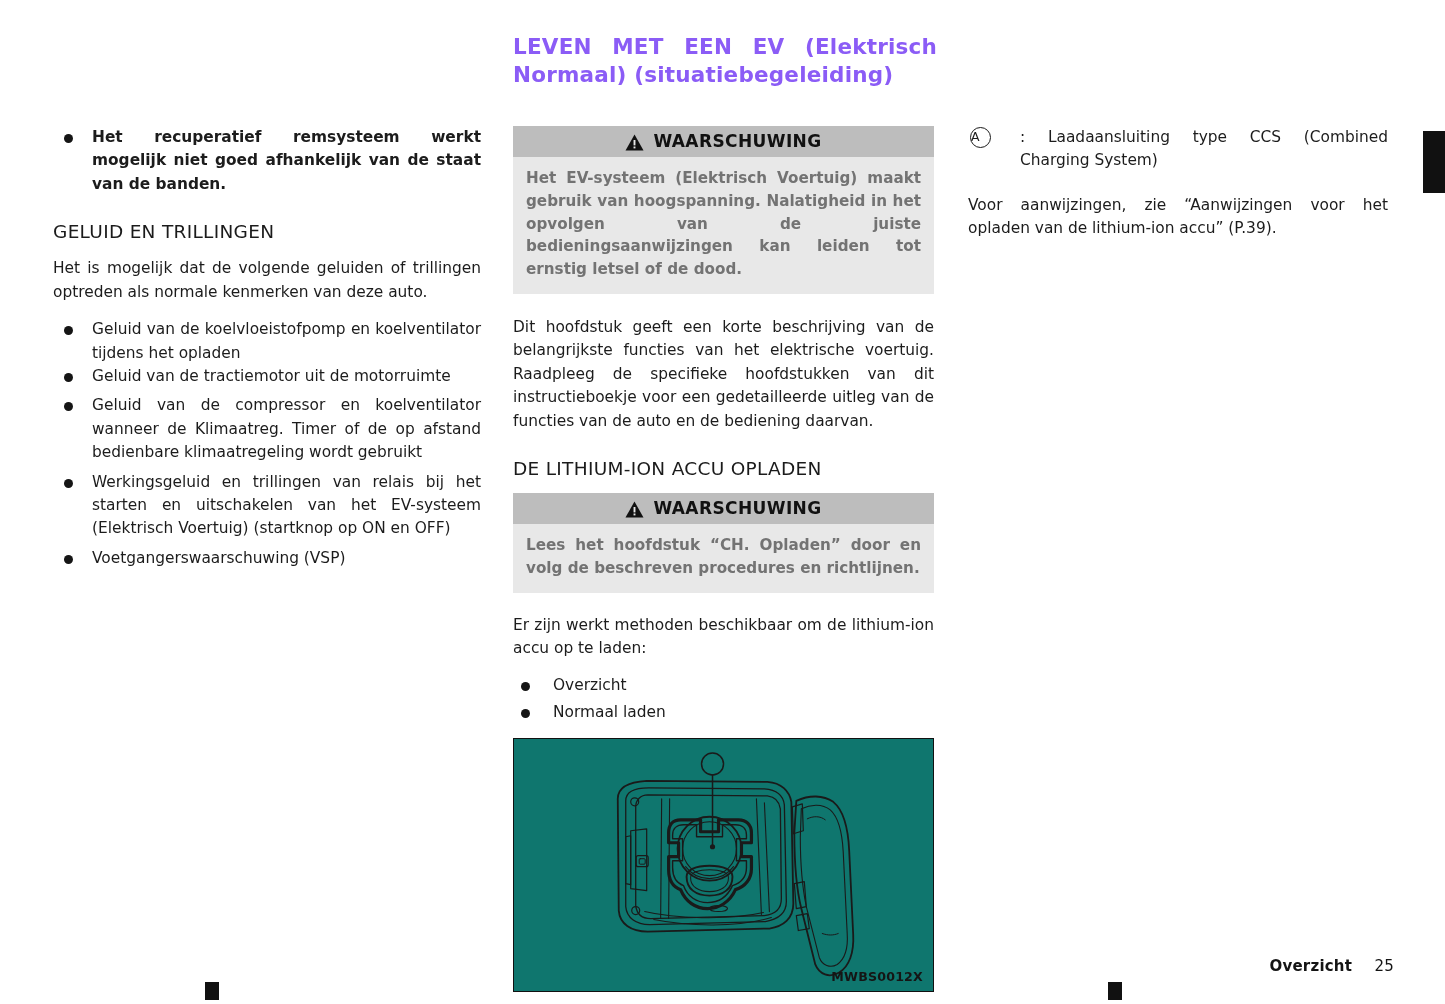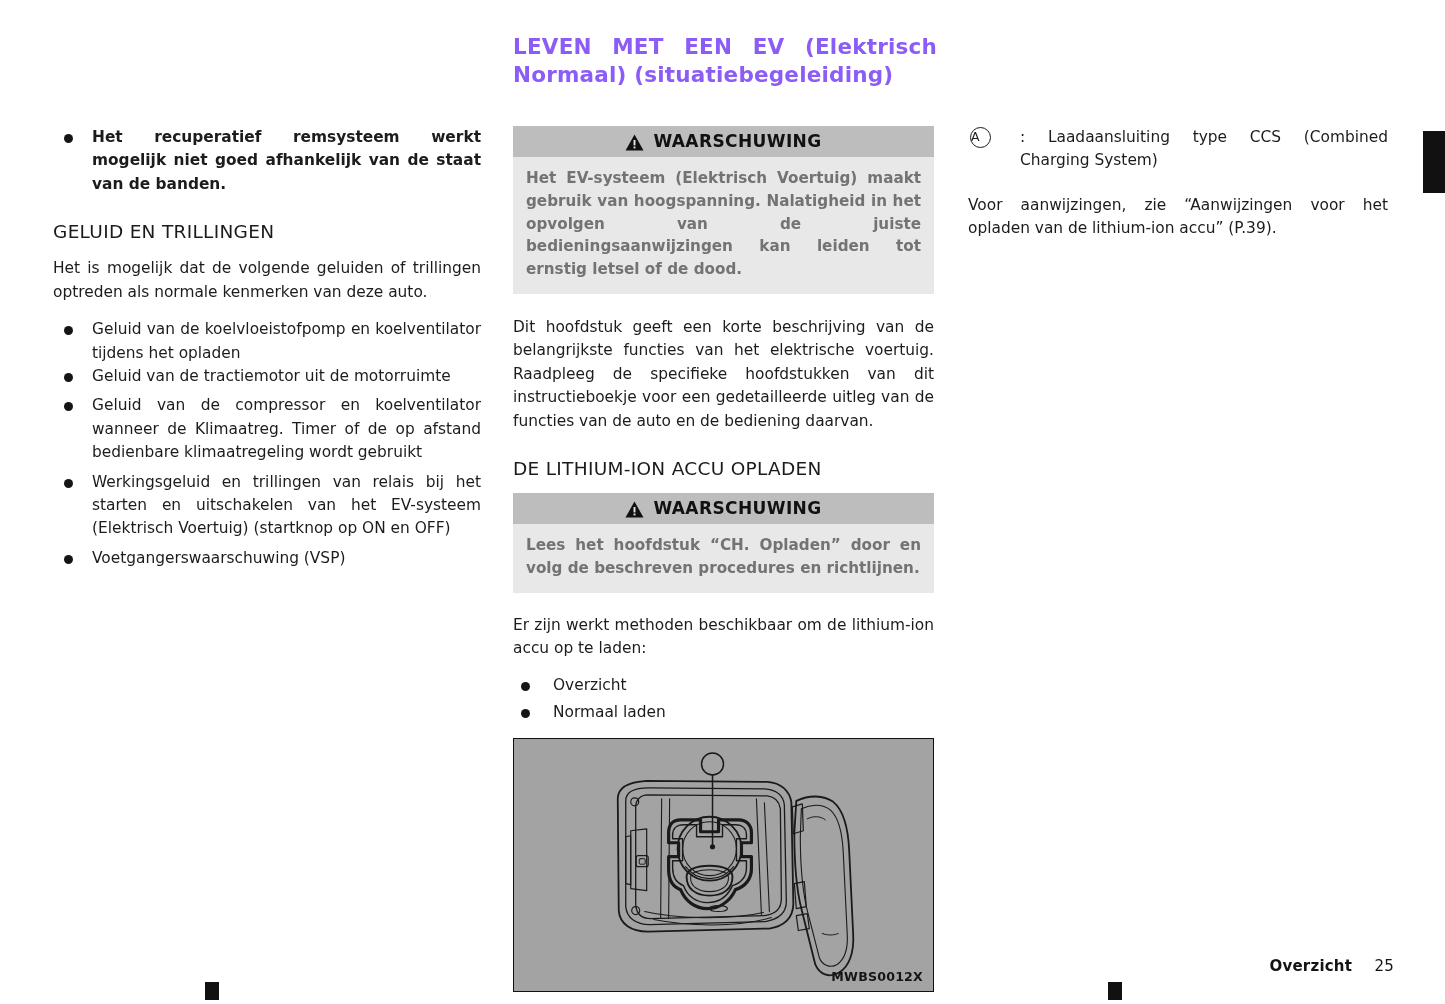--- a/index.html
+++ b/index.html
@@ -120,21 +120,21 @@
     font-weight: bold;
     line-height: 1.5;
     text-align: justify;
     text-align-last: left;
     color: #737373;
   }
 
   
   .figure {
     border: 1.4px solid #111;
-    background: #a3a3a3;
+    background: #0f766e;
     position: relative;
     box-sizing: border-box;
   }
   .figure svg { display: block; width: 100%; height: auto; }
   .figcode {
     position: absolute;
     right: 10px;
     bottom: 7px;
     font-size: 12.6px;
     font-weight: bold;

